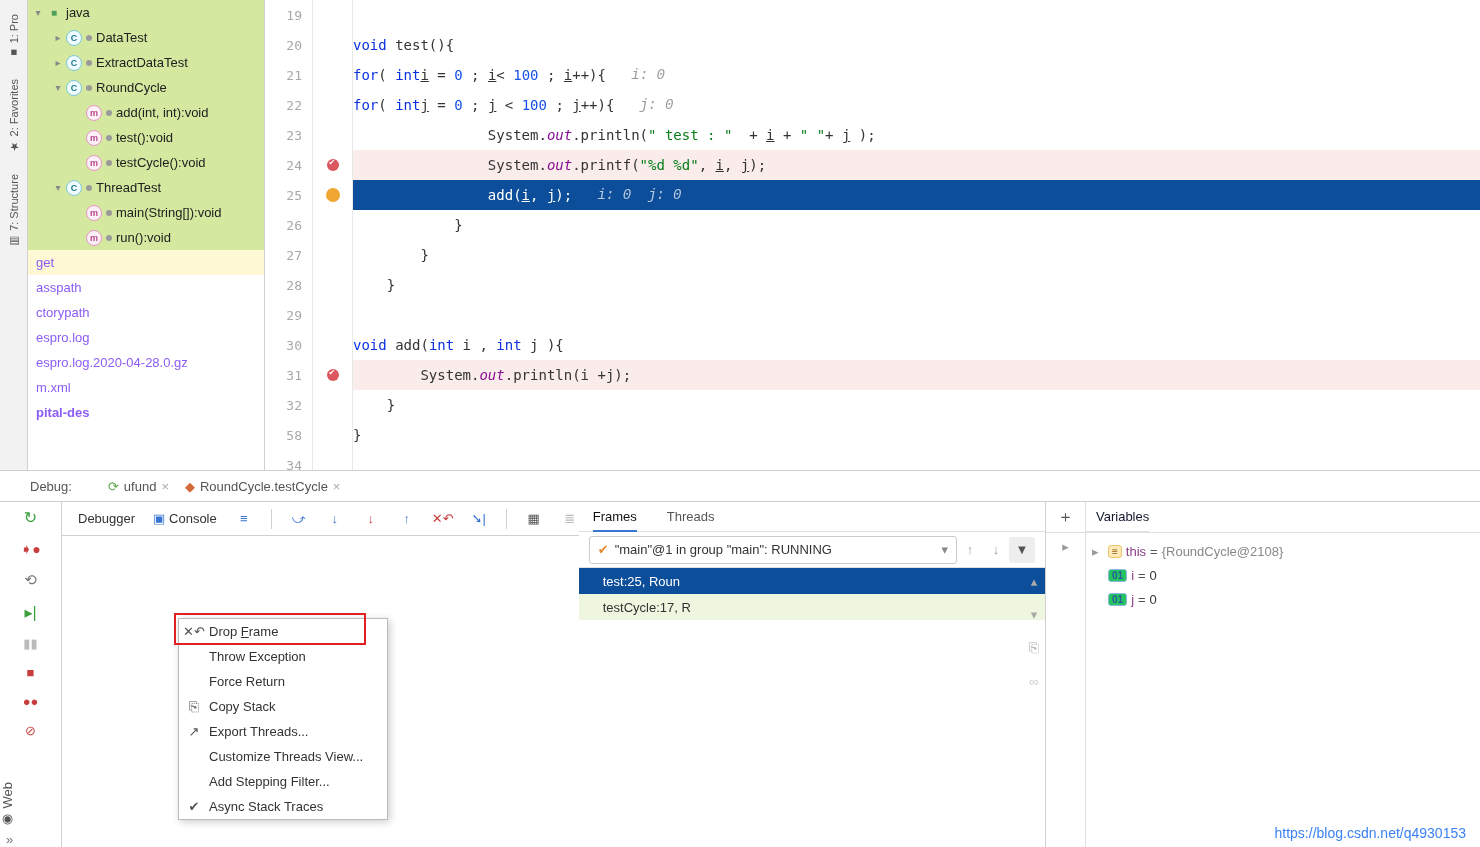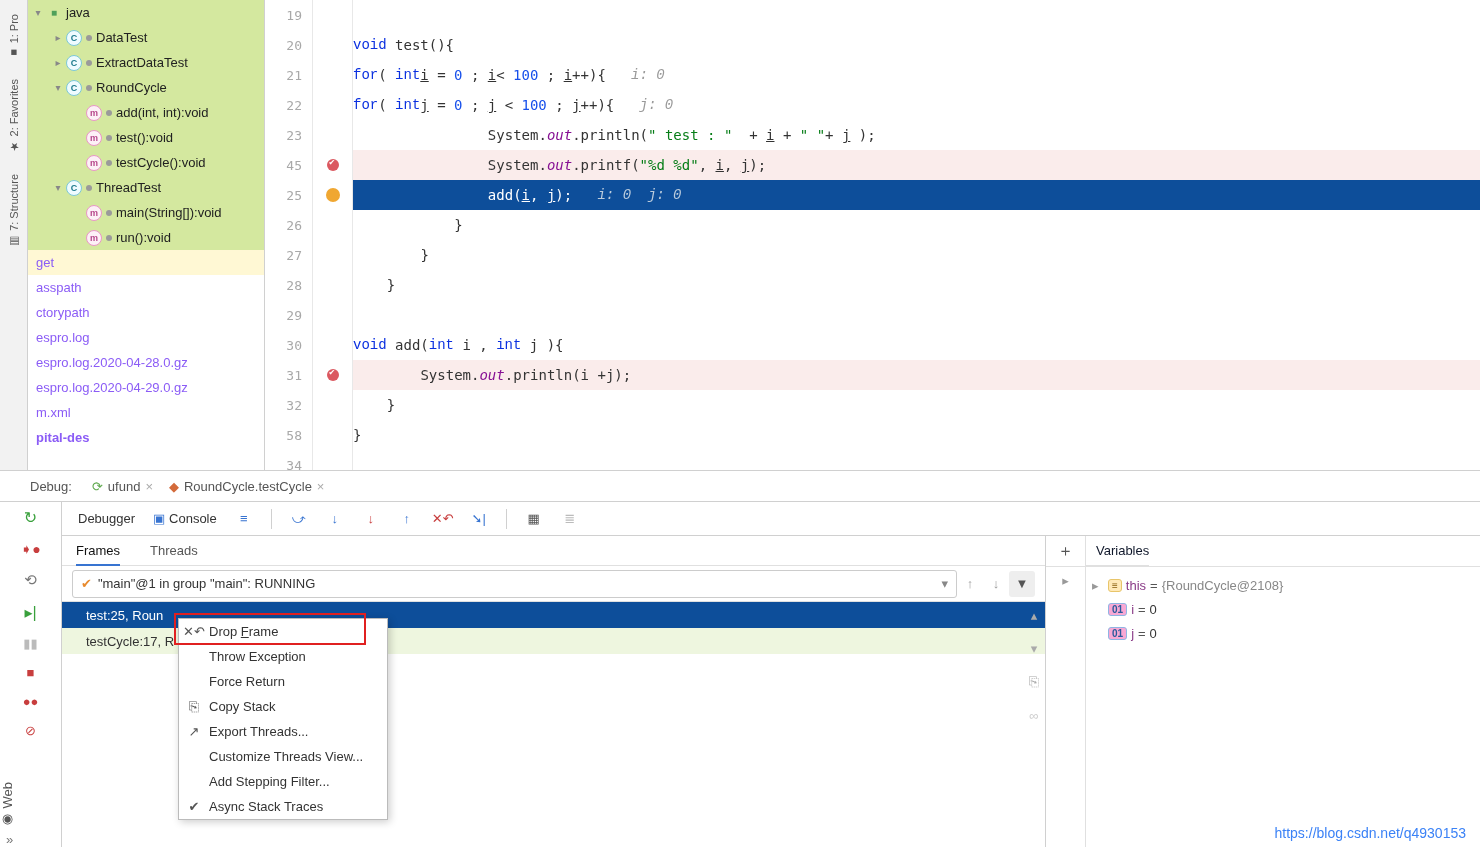--- a/index.html
+++ b/index.html
@@ -25,30 +25,30 @@
 .gutter div{height:30px;padding-right:10px;display:flex;align-items:center;justify-content:flex-end;}
 .gutter-icons{width:40px;border-right:1px solid #e8e8e8;}
 .gutter-icons div{height:30px;display:flex;align-items:center;justify-content:center;}
 .breakpoint{width:12px;height:12px;border-radius:50%;background:#db5860;position:relative;}
 .breakpoint::after{content:"✔";color:#fff;font-size:8px;position:absolute;top:-1px;left:2px;}
 .warn-bulb{width:14px;height:14px;border-radius:50%;background:#f0a732;}
 .code{font-family:Consolas,monospace;font-size:14px;flex:1;}
 .code-line{height:30px;display:flex;align-items:center;white-space:pre;}
 .hl-current{background:#0d4e9a;color:#fff;}
 .hl-bp{background:#faeceb;}
-.kw{color:#0a30e0;font-family:Liberation Mono, monospace;}
+.kw{color:#0a30e0;}
 .str{color:#067d17;}
 .num{color:#1750eb;}
 .fld{color:#871094;font-style:italic;}
 .hint{color:#999;font-style:italic;font-family:Liberation Mono, monospace;}
 .hl-current .hint{color:#bcd;}
 .underline{text-decoration:underline;}
 
 .debug-tabs-bar{height:32px;border-top:1px solid #d0d0d0;border-bottom:1px solid #d0d0d0;display:flex;align-items:center;padding-left:30px;background:#fff;}
-.debug-tabs-bar .label{color:#555;margin-right:12px;}
+.debug-tabs-bar .label{color:#555;margin-right:28px;}
 .dtab{display:flex;align-items:center;gap:5px;padding:0 8px;color:#555;}
 .dtab .close{color:#aaa;}
 
 .debug-toolbar{height:34px;border-bottom:1px solid #d0d0d0;display:flex;align-items:center;background:#fff;}
 .debug-left-col{width:62px;border-right:1px solid #d0d0d0;display:flex;flex-direction:column;align-items:center;padding-top:6px;gap:14px;}
 .debug-body{display:flex;flex:1;}
 .tb{display:flex;align-items:center;gap:18px;padding-left:16px;}
 .tb-sep{width:1px;height:20px;background:#d0d0d0;}
 .tb-item{width:18px;height:18px;display:flex;align-items:center;justify-content:center;color:#555;}
 .tb-text{color:#333;}
@@ -75,21 +75,21 @@
 .context-menu .mi .miicon{position:absolute;left:8px;width:14px;height:14px;display:flex;align-items:center;justify-content:center;color:#555;}
 .red-box{position:absolute;border:2px solid #e02020;z-index:21;pointer-events:none;}
 
 .variables-panel{width:435px;border-left:1px solid #d0d0d0;display:flex;flex-direction:column;}
 .var-header{height:30px;border-bottom:1px solid #e0e0e0;display:flex;align-items:center;padding-left:10px;color:#0f172a;}
 .var-tools{width:40px;border-right:1px solid #e0e0e0;display:flex;flex-direction:column;align-items:center;padding-top:6px;gap:10px;}
 .var-body{display:flex;flex:1;}
 .var-list{flex:1;padding:6px 0 0 6px;}
 .var-row{height:24px;display:flex;align-items:center;gap:4px;}
 .var-badge{background:#ffe9b8;border:1px solid #e8c56a;border-radius:3px;color:#8a6010;font-size:10px;padding:0 3px;font-weight:bold;}
-.var-badge.blue{background:#f9a8d4;border-color:#8fb5e4;color:#2a5a9c;}
+.var-badge.blue{background:#22c55e;border-color:#8fb5e4;color:#2a5a9c;}
 .var-name{color:#8a3b87;}
 .var-eq{color:#555;}
 .var-val{color:#333;}
 .var-obj{color:#888;}
 .watermark{position:absolute;right:14px;bottom:6px;color:#3b82f6;font-size:14px;z-index:5;user-select:none;pointer-events:none;}
 </style>
 </head>
 <body>
 
 <div class="container">
@@ -157,32 +157,31 @@
           <span class="arrow"></span>
           <span class="icon method-icon">m</span>
           <span class="small-dot"></span>
           <span class="node-label">run():void</span>
         </div>
         <div class="plain-item" style="background: rgb(255, 248, 212);">get</div>
         <div class="plain-item">asspath</div>
         <div class="plain-item">ctorypath</div>
         <div class="plain-item">espro.log</div>
         <div class="plain-item">espro.log.2020-04-28.0.gz</div>
-        <div class="plain-item">espro.log.2020-04-29.0.gz</div>
         <div class="plain-item">m.xml</div>
         <div class="plain-item bold">pital-des</div>
       </div>
   <div class="editor-area">
     <div class="gutter" id="gutter">
           <div>19</div>
           <div>20</div>
           <div>21</div>
           <div>22</div>
           <div>23</div>
-          <div>45</div>
+          <div>24</div>
           <div>25</div>
           <div>26</div>
           <div>27</div>
           <div>28</div>
           <div>29</div>
           <div>30</div>
           <div>31</div>
           <div>32</div>
           <div>58</div>
           <div>34</div>
@@ -251,21 +250,21 @@
     <span style="color:#39a03c;font-size:16px;">↻</span>
     <span style="color:#c83e3e;font-size:14px;">➧●</span>
     <span style="color:#777;font-size:15px;">⟲</span>
     <span style="color:#39a03c;font-size:16px;">▸|</span>
     <span style="color:#bbb;">▮▮</span>
     <span style="color:#c83e3e;">■</span>
     <span style="color:#c83e3e;">●●</span>
     <span style="color:#c83e3e;">⊘</span>
   </div>
 
-  <div style="flex:1;display:flex;flex-direction:column;">
+  <div style="flex:1;display:flex;flex-direction:row;">
    <div class="debug-toolbar">
     <div class="tb">
       <span class="tb-text active">Debugger</span>
       <span class="tb-text"><span style="color:#3874d1;">▣</span> <span>Console</span></span>
       <span class="tb-item" style="color:#3874d1;">≡</span>
       <span class="tb-sep"></span>
       <span class="tb-item" style="color:#3874d1;">⤻</span>
       <span class="tb-item" style="color:#3874d1;">↓</span>
       <span class="tb-item" style="color:#c83e3e;">↓</span>
       <span class="tb-item" style="color:#3874d1;">↑</span>

